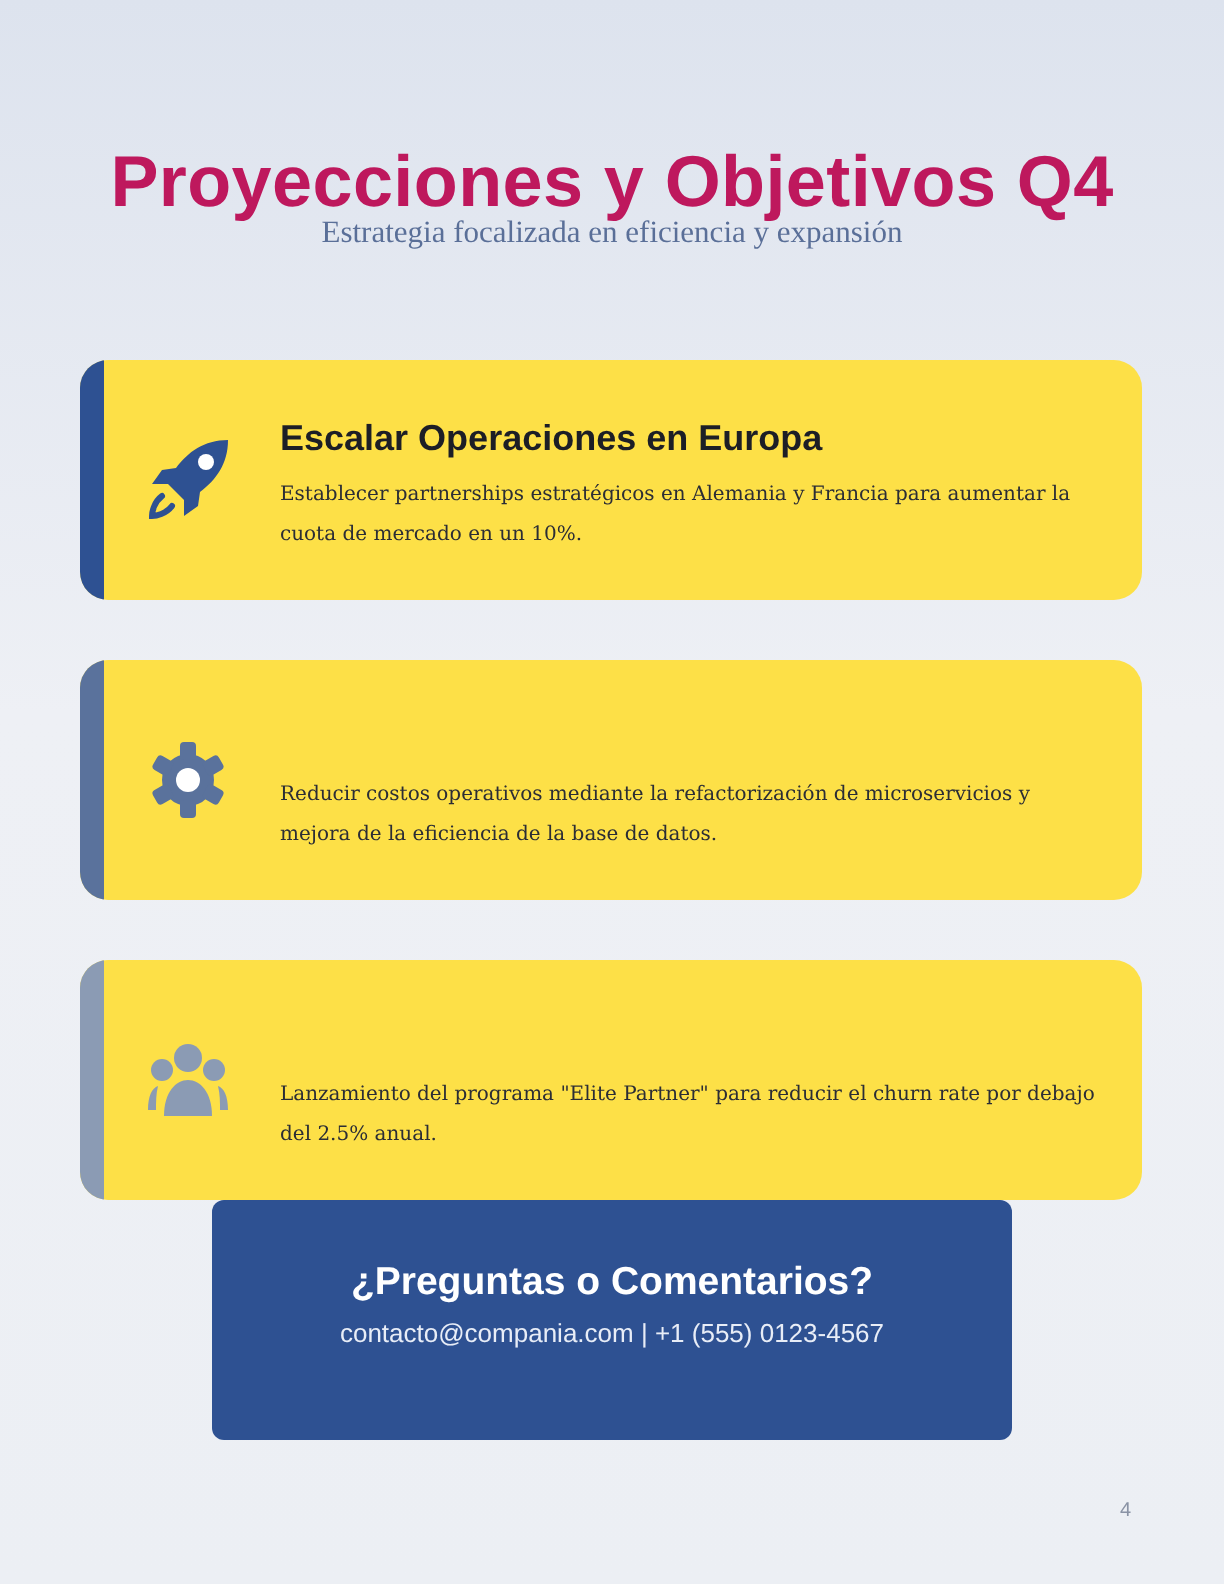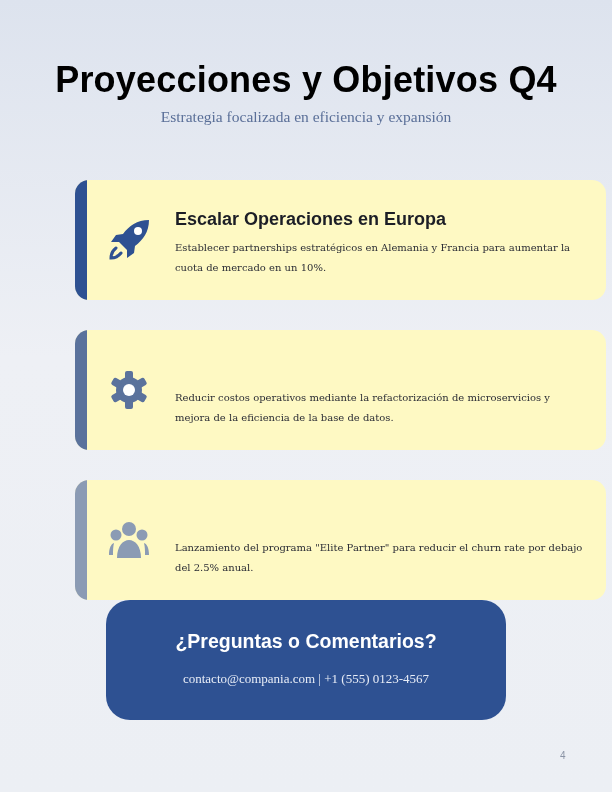--- a/index.html
+++ b/index.html
@@ -3,50 +3,50 @@
 <meta charset="utf-8">
 <style>
   * { box-sizing: border-box; margin: 0; padding: 0; }
   html, body { width: 612px; height: 792px; overflow: hidden; }
   body {
     background: linear-gradient(180deg, #dde3ee 0%, #eef0f5 45%, #eceff4 100%);
     font-family: "Liberation Sans", sans-serif;
     position: relative;
   }
   .title {
-    position: absolute; left: 0; top: 59px; width: 612px;
-    text-align: center; color: #000000;
+    position: absolute; left: 0; top: 70px; width: 612px;
+    text-align: center; color: #be185d;
     font-family: "Liberation Sans", sans-serif; font-weight: 700; font-size: 36px;
     letter-spacing: 0.2px;
   }
   .subtitle {
     position: absolute; left: 0; top: 108px; width: 612px;
     text-align: center; color: #5a6f98;
     font-family: Liberation Serif, serif; font-size: 15.5px;
   }
   .card {
     position: absolute; left: 40px; width: 531px; height: 120px;
-    background: #fef9c3; border-radius: 14px; overflow: hidden; margin-left: 35px;
+    background: #fde047; border-radius: 14px; overflow: hidden;
   }
   .card .bar { position: absolute; left: 0; top: 0; width: 12px; height: 100%; }
   .card .icon { position: absolute; left: 32px; top: 38px; width: 44px; height: 44px; display:flex; align-items:center; justify-content:center; }
   .card .ctitle {
     position: absolute; left: 100px; top: 29px;
     font-family: "Liberation Sans", sans-serif; font-weight: 700; font-size: 18px; color: #1c1e26;
   }
   .card .cdesc {
     position: absolute; left: 100px; top: 58px; width: 410px;
     font-family: "DejaVu Serif", serif; font-size: 10px; line-height: 20px; color: #2b2d35;
   }
   .contact {
     position: absolute; left: 106px; top: 600px; width: 400px; height: 120px;
-    background: #2e5192; border-radius: 24px; text-align: center; color: #fff;
+    background: #2e5192; border-radius: 6px; text-align: center; color: #fff;
   }
   .contact .q { position: absolute; left: 0; top: 30px; width: 100%; font-weight: 700; font-size: 19.5px; font-family: "Liberation Sans", sans-serif; }
-  .contact .info { position: absolute; left: 0; top: 71px; width: 100%; font-family: Liberation Serif, serif; font-size: 13px; color: #e8edf7; }
+  .contact .info { position: absolute; left: 0; top: 59px; width: 100%; font-family: Liberation Sans, sans-serif; font-size: 13px; color: #e8edf7; }
   .page-num { position: absolute; left: 560px; top: 750px; font-size: 10px; color: #8a93a5; font-family: "Liberation Sans", sans-serif; }
 </style>
 </head>
 <body>
 
 <div class="title">Proyecciones y Objetivos Q4</div>
 <div class="subtitle">Estrategia focalizada en eficiencia y expansión</div>
 
 <div class="card" style="top:180px">
   <div class="bar" style="background:#2e5192"></div>

